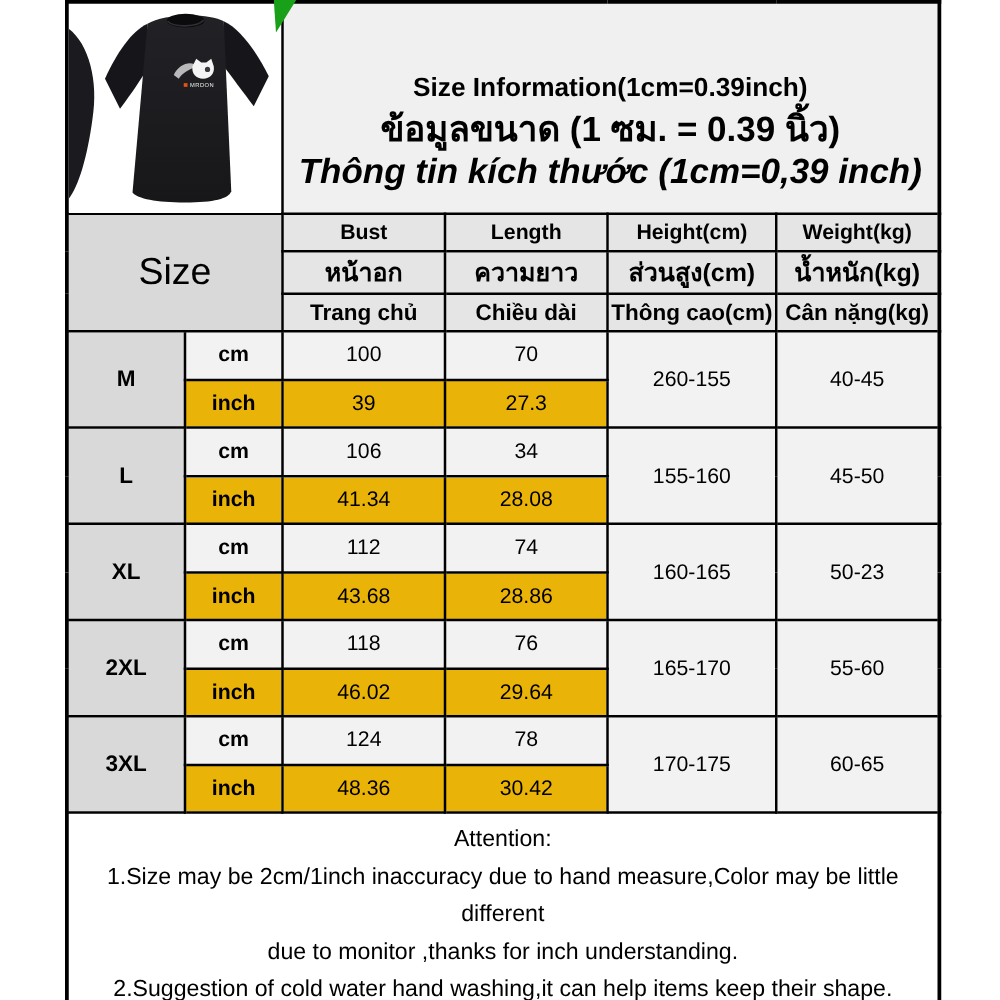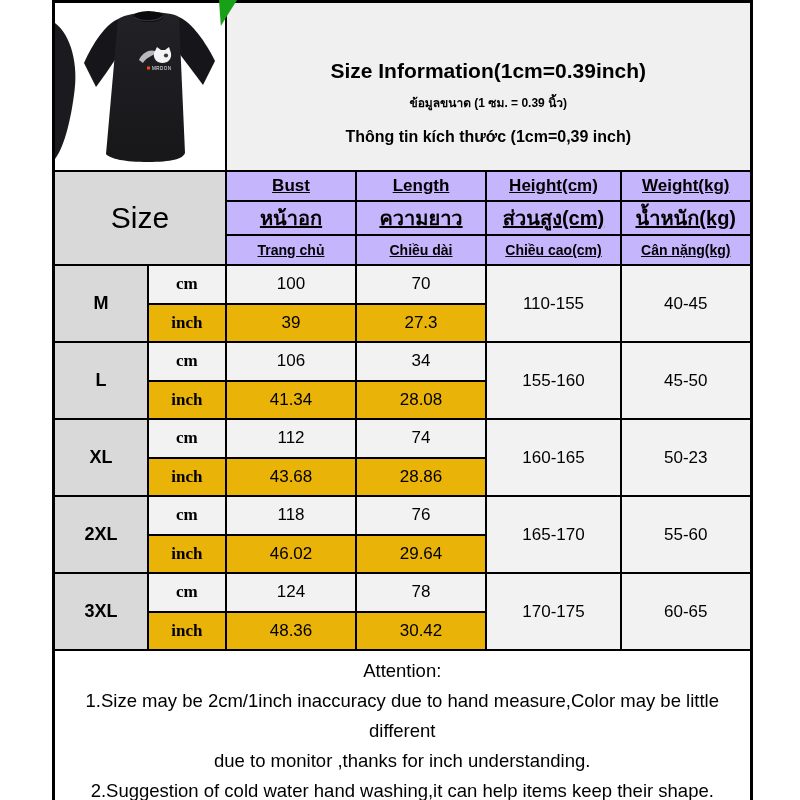--- a/index.html
+++ b/index.html
@@ -11,32 +11,32 @@
     position:absolute;left:52px;top:0;border-collapse:collapse;table-layout:fixed;
     border:3px solid #000;
   }
   table.chart td{border:2px solid #000;padding:0;text-align:center;vertical-align:middle;overflow:hidden;}
   
   td.photo-cell{background:#ffffff;width:170px;height:167px;position:relative;}
   td.title-cell{background:#f0f0f0;vertical-align:top;}
   .title-wrap{padding-top:34px;}
   .title-line{font-weight:bold;line-height:33px;text-align:center;}
   .t-en{font-size:21px;}
-  .t-th{font-size:12px;}
-  .t-vi{font-size:16px;}
+  .t-th{font-size:28px;}
+  .t-vi{font-size:28px;font-style:italic;}
   
   tr.hdr{height:30px;}
   td.size-head{background:#d9d9d9;font-weight:normal;font-size:30px;}
-  td.col-head{background:#c4b5fd;font-weight:bold;font-size:17px;text-decoration:underline;}
+  td.col-head{background:#e5e5e5;font-weight:bold;font-size:17px;}
   td.col-head.th{font-size:20px;}
-  td.col-head.vi{font-size:14px;}
+  td.col-head.vi{font-size:18px;}
   
   tr.data{height:38.5px;}
   td.size-cell{background:#d9d9d9;font-weight:bold;font-size:18px;}
-  td.unit-cell{font-weight:bold;font-size:17px;font-family:Liberation Serif, serif;}
+  td.unit-cell{font-weight:bold;font-size:17px;}
   td.val{font-weight:normal;font-size:17px;}
   td.shade{background:#f2f2f2;}
   td.plain{background:#eab308;}
   td.range-cell{background:#f2f2f2;font-weight:normal;font-size:17px;}
   
   td.attention-cell{background:#ffffff;vertical-align:top;text-align:left;height:150px;}
   .attn{padding:5px 6px 0 6px;font-size:18.5px;line-height:30px;font-weight:normal;}
   
   .green-flag{
     position:absolute;left:219px;top:0;width:18px;height:26px;
@@ -110,30 +110,30 @@
     </tr>
     <tr class="hdr">
       <td class="col-head th">หน้าอก</td>
       <td class="col-head th">ความยาว</td>
       <td class="col-head th">ส่วนสูง(cm)</td>
       <td class="col-head th">น้ำหนัก(kg)</td>
     </tr>
     <tr class="hdr">
       <td class="col-head vi">Trang chủ</td>
       <td class="col-head vi">Chiều dài</td>
-      <td class="col-head vi">Chiều cao(cm)</td>
+      <td class="col-head vi">Thông cao(cm)</td>
       <td class="col-head vi">Cân nặng(kg)</td>
     </tr>
 
     <tr class="data">
       <td class="size-cell" rowspan="2">M</td>
       <td class="unit-cell shade">cm</td>
       <td class="val shade">100</td>
       <td class="val shade">70</td>
-      <td class="range-cell" rowspan="2">110-155</td>
+      <td class="range-cell" rowspan="2">260-155</td>
       <td class="range-cell" rowspan="2">40-45</td>
     </tr>
     <tr class="data">
       <td class="unit-cell plain">inch</td>
       <td class="val plain">39</td>
       <td class="val plain">27.3</td>
     </tr>
 
     <tr class="data">
       <td class="size-cell" rowspan="2">L</td>

